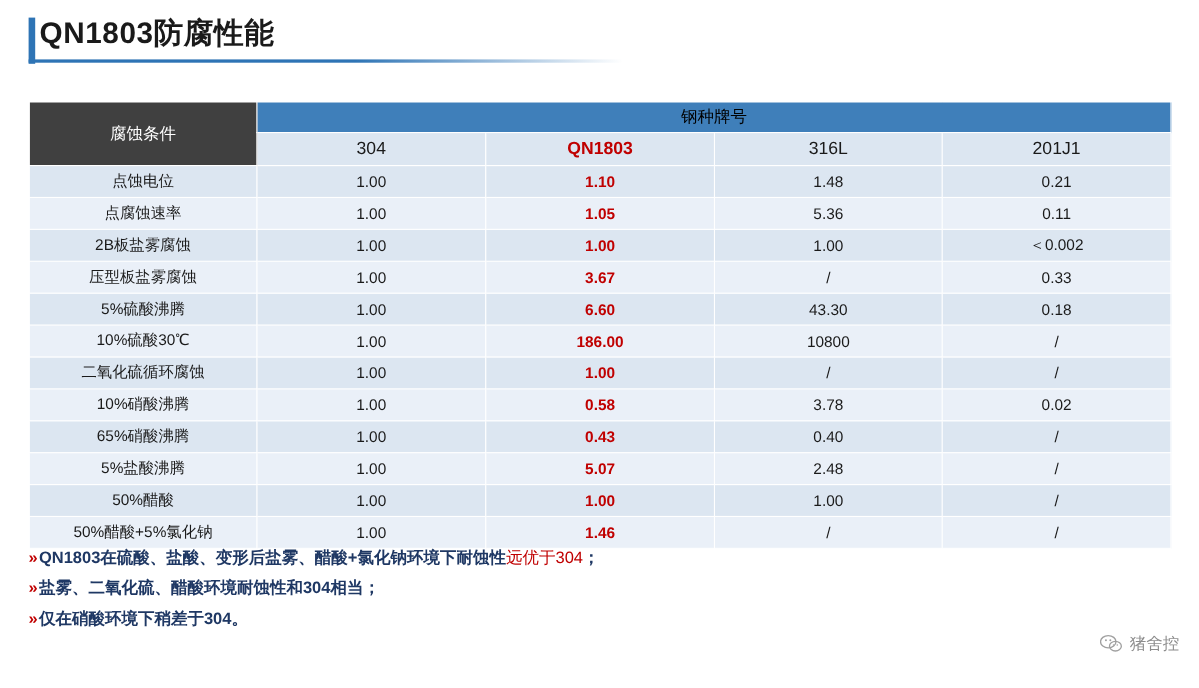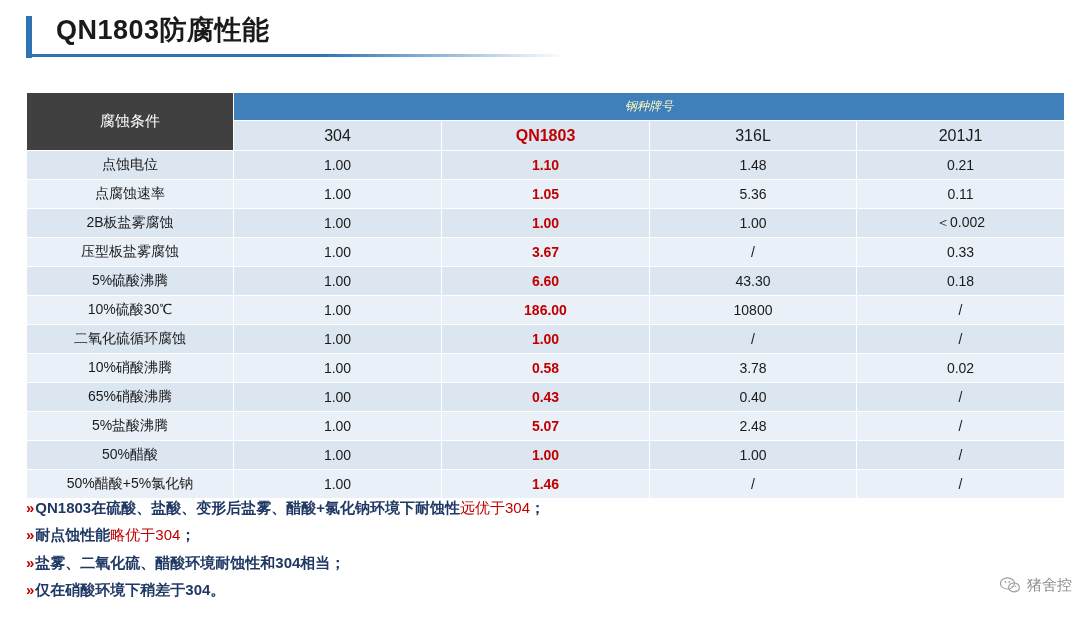--- a/index.html
+++ b/index.html
@@ -26,21 +26,21 @@
     position: absolute;
     left: 26px;
     top: 14px;
     width: 540px;
   }
   .title-text {
     font-size: 27px;
     font-weight: bold;
     color: #1a1a1a;
     letter-spacing: 0.5px;
-    padding-left: 30px;
+    padding-left: 10px;
     padding-bottom: 6px;
     line-height: 1.25;
   }
   .title-rule {
     position: relative;
     height: 3px;
     width: 540px;
     background: linear-gradient(to right, #2e74b5 0%, #2e74b5 55%, #ffffff 100%);
   }
   .title-bar-left {
@@ -73,25 +73,24 @@
   }
   .hdr-blue {
     background: #404040;
     color: #ffffff;
     font-size: 15px;
     font-weight: bold;
     height: 52px;
   }
   .hdr-steel {
     background: #3f7fba;
-    color: #fef9c3;
-    font-size: 12px;
+    color: #000000;
+    font-size: 15px;
     font-weight: bold;
     height: 27px;
-    font-style: italic;
   }
   .sub-hdr {
     background: #dce6f1;
     color: #1a1a1a;
     font-size: 16px;
     height: 29px;
   }
   .sub-hdr.qn {
     color: #c00000;
     font-weight: bold;
@@ -290,23 +289,20 @@
           <td class="cellv alt">/</td>
           <td class="cellv alt">/</td>
         </tr>
       </tbody>
     </table>
   </div>
 
   <div class="bullets">
     <div class="bullet">
       <span class="mk">»</span><span class="navy">QN1803在硫酸、盐酸、变形后盐雾、醋酸+氯化钠环境下耐蚀性</span><span class="plain">远优于304</span><span class="navy">；</span>
-    </div>
-    <div class="bullet">
-      <span class="mk">»</span><span class="navy">耐点蚀性能</span><span class="plain">略优于304</span><span class="navy">；</span>
     </div>
     <div class="bullet">
       <span class="mk">»</span><span class="navy">盐雾、二氧化硫、醋酸环境耐蚀性和304相当；</span>
     </div>
     <div class="bullet">
       <span class="mk">»</span><span class="navy">仅在硝酸环境下稍差于304。</span>
     </div>
   </div>
 
   <div class="watermark">

